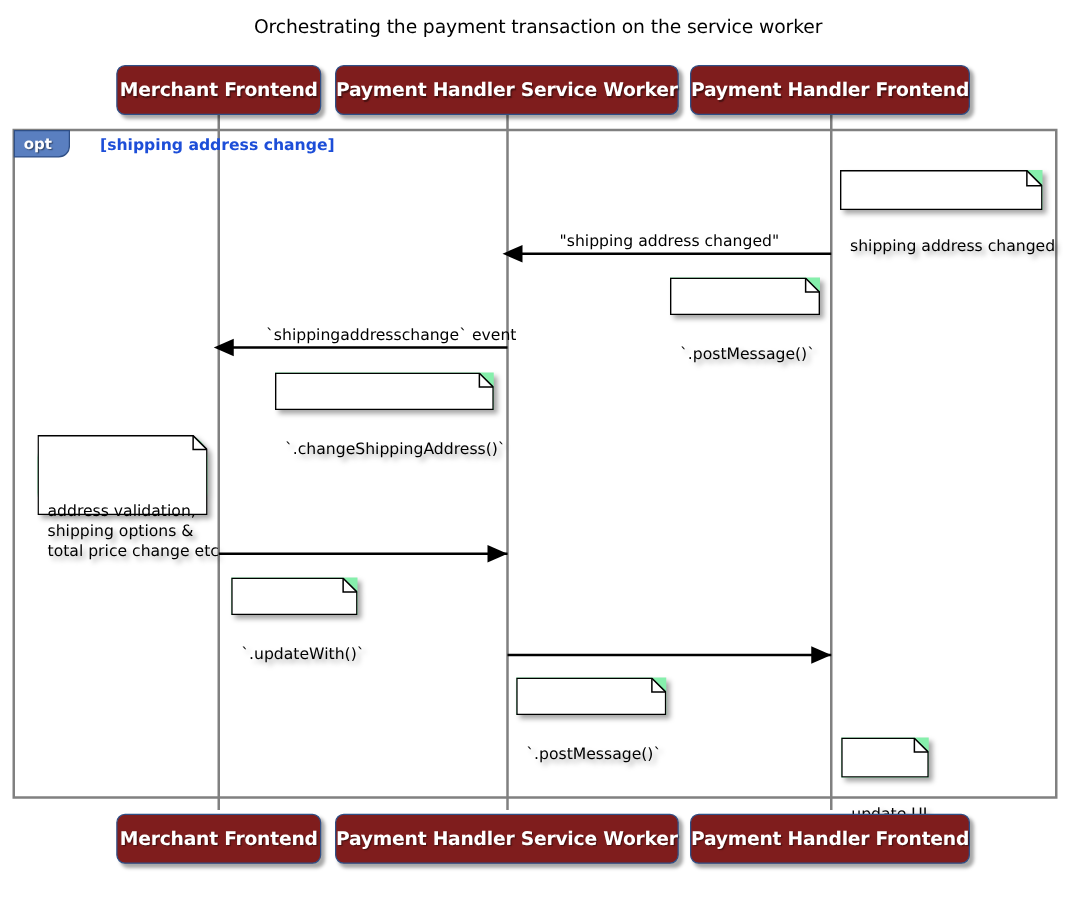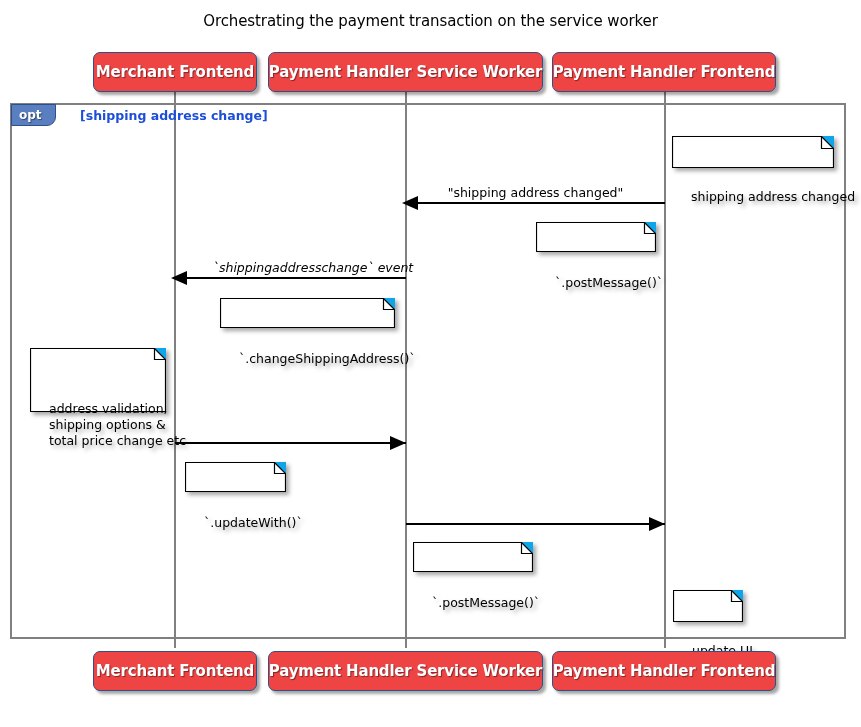--- a/index.html
+++ b/index.html
@@ -30,21 +30,21 @@
     font-weight: normal;
     color: #000000;
     letter-spacing: -0.1px;
     white-space: nowrap;
   }
 
   
   .actor-box {
     position: absolute;
     box-sizing: border-box;
-    background: #ef4444;
+    background: #7f1d1d;
     border: 1px solid #2F4F86;
     border-radius: 7px;
     color: #ffffff;
     font-size: 15px;
     font-weight: bold;
     text-align: center;
     display: flex;
     align-items: center;
     justify-content: center;
     box-shadow: 3px 3px 3px rgba(0,0,0,0.35);
@@ -116,27 +116,26 @@
   .arrowhead.left {
     border-top: 7px solid transparent;
     border-bottom: 7px solid transparent;
     border-right: 16px solid #000000;
   }
 
   
   .note {
     position: absolute;
     box-sizing: border-box;
-    background: #0ea5e9;
+    background: #86efac;
     font-size: 12.5px;
     color: #000000;
     line-height: 16px;
     white-space: pre;
     filter: drop-shadow(3px 3px 2px rgba(0,0,0,0.35));
-    padding-left: 11px;
   }
   .note-shape {
     position: absolute;
     left: 0; top: 0;
     width: 100%; height: 100%;
   }
   .note-text {
     position: relative;
     padding: 5px 8px 5px 8px;
   }
@@ -191,31 +190,31 @@
   <div class="note" style="left:536px; top:222px; width:120px; height:30px;">
     <svg class="note-shape" viewBox="0 0 120 30" preserveAspectRatio="none">
       <path d="M0.5,0.5 L108.5,0.5 L119.5,11.5 L119.5,29.5 L0.5,29.5 Z" fill="#ffffff" stroke="#000000" stroke-width="1.2"></path>
       <path d="M108.5,0.5 L108.5,11.5 L119.5,11.5" fill="none" stroke="#000000" stroke-width="1.2"></path>
     </svg>
     <div class="note-text">`.postMessage()`</div>
   </div>
 
   <div class="msg-line" style="left:175px; top:277px; width:231px;"></div>
   <div class="arrowhead left" style="left:171px; top:271px;"></div>
-  <div class="msg-label" style="left:175px; top:260px; width:276px;font-style:italic;">`shippingaddresschange` event</div>
+  <div class="msg-label" style="left:175px; top:260px; width:276px;">`shippingaddresschange` event</div>
 
   <div class="note" style="left:220px; top:298px; width:175px; height:30px;">
     <svg class="note-shape" viewBox="0 0 175 30" preserveAspectRatio="none">
       <path d="M0.5,0.5 L163.5,0.5 L174.5,11.5 L174.5,29.5 L0.5,29.5 Z" fill="#ffffff" stroke="#000000" stroke-width="1.2"></path>
       <path d="M163.5,0.5 L163.5,11.5 L174.5,11.5" fill="none" stroke="#000000" stroke-width="1.2"></path>
     </svg>
     <div class="note-text">`.changeShippingAddress()`</div>
   </div>
 
-  <div class="note" style="left:30px; top:348px; width:136px; height:64px;">
+  <div class="note" style="left:30px; top:348px; width:136px; height:64px;border-radius:18px;">
     <svg class="note-shape" viewBox="0 0 136 64" preserveAspectRatio="none">
       <path d="M0.5,0.5 L124.5,0.5 L135.5,11.5 L135.5,63.5 L0.5,63.5 Z" fill="#ffffff" stroke="#000000" stroke-width="1.2"></path>
       <path d="M124.5,0.5 L124.5,11.5 L135.5,11.5" fill="none" stroke="#000000" stroke-width="1.2"></path>
     </svg>
     <div class="note-text">address validation,
 shipping options &amp;
 total price change etc</div>
   </div>
 
   <div class="msg-line" style="left:175px; top:442px; width:231px;"></div>

